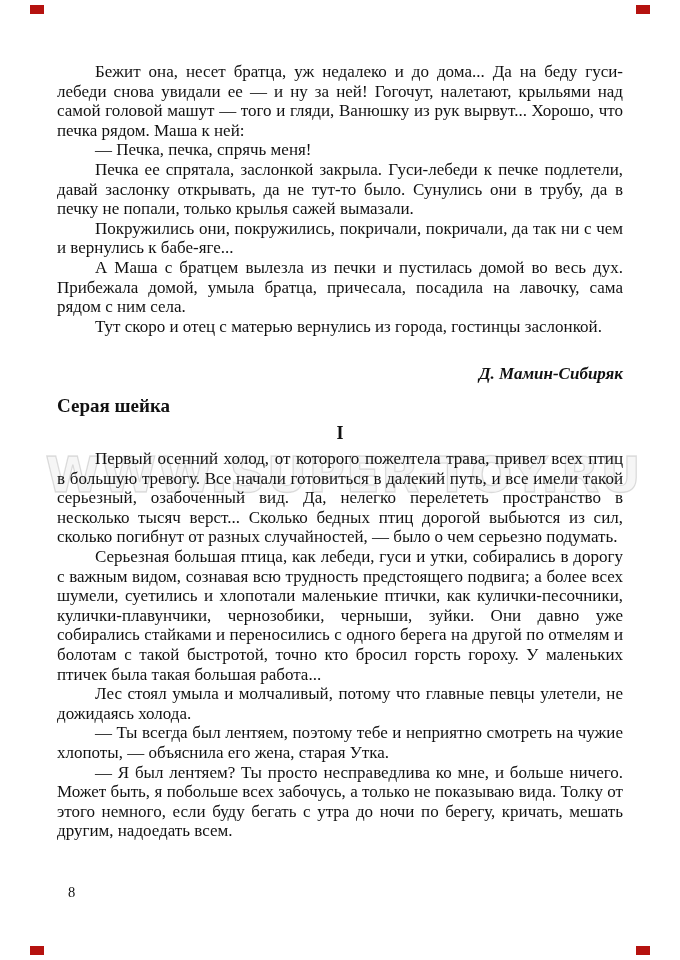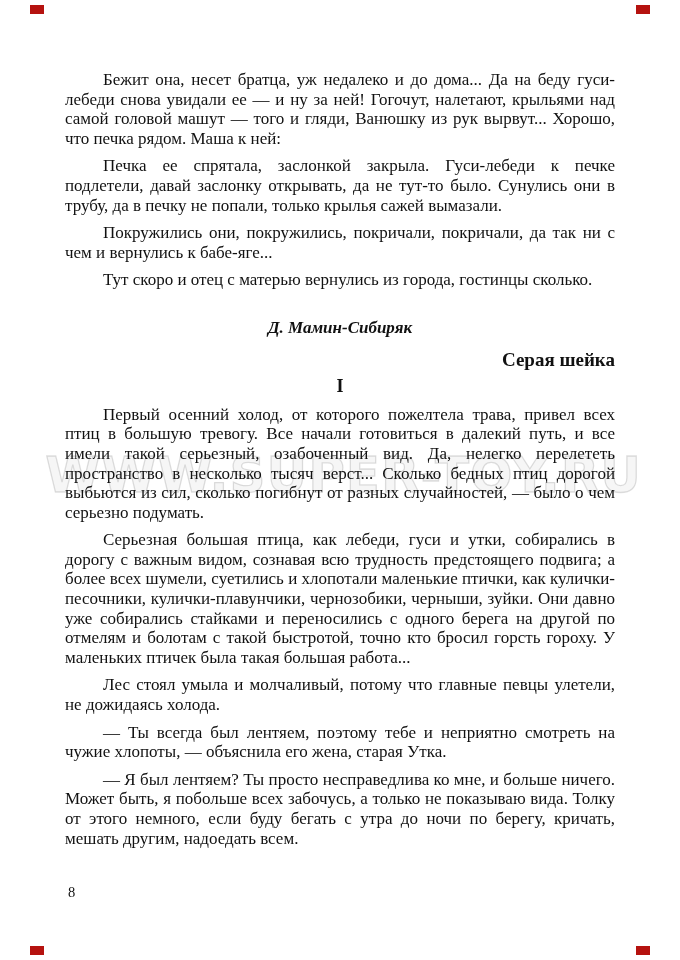--- a/index.html
+++ b/index.html
@@ -40,37 +40,37 @@
   .page-content {
     position: absolute;
     left: 57px; top: 62px;
     width: 566px;
     font-size: 17px;
     line-height: 19.6px;
     text-align: justify;
     z-index: 1;
   }
   .page-content p {
-    margin: 8px;
+    margin: 0;
     text-indent: 38px;
     hyphens: auto;
     font-family: Liberation Serif, serif;
   }
   .author-line {
     margin-top: 28px !important;
     text-indent: 0 !important;
-    text-align: center;
+    text-align: right;
     font-weight: bold;
     font-style: italic;
     font-size: 17px;
   }
   .story-title {
     margin-top: 12px !important;
     text-indent: 0 !important;
-    text-align: right;
+    text-align: left;
     font-weight: bold;
     font-size: 19px;
   }
   .chapter-numeral {
     margin-top: 8px !important;
     text-indent: 0 !important;
     text-align: center;
     font-weight: bold;
     font-size: 18px;
   }
@@ -88,23 +88,25 @@
 
 <div class="crop-mark tl" style="background: rgb(181, 18, 15);"></div>
 <div class="crop-mark tr" style="background: rgb(181, 18, 15);"></div>
 <div class="crop-mark bl" style="background: rgb(181, 18, 15);"></div>
 <div class="crop-mark br" style="background: rgb(181, 18, 15);"></div>
 
 <div class="watermark">WWW.SUPER-TOY.RU</div>
 
 <div class="page-content">
   <p>Бежит она, несет братца, уж недалеко и до дома... Да на беду гуси-лебеди снова увидали ее — и ну за ней! Гогочут, налетают, крыльями над самой головой машут — того и гляди, Ванюшку из рук вырвут... Хорошо, что печка рядом. Маша к ней:</p>
+  <p>— Печка, печка, спрячь меня!</p>
   <p>Печка ее спрятала, заслонкой закрыла. Гуси-лебеди к печке подлетели, давай заслонку открывать, да не тут-то было. Сунулись они в трубу, да в печку не попали, только крылья сажей вымазали.</p>
   <p>Покружились они, покружились, покричали, покричали, да так ни с чем и вернулись к бабе-яге...</p>
-  <p>Тут скоро и отец с матерью вернулись из города, гостинцы сколько.</p>
+  <p>А Маша с братцем вылезла из печки и пустилась домой во весь дух. Прибежала домой, умыла братца, причесала, посадила на лавочку, сама рядом с ним села.</p>
+  <p>Тут скоро и отец с матерью вернулись из города, гостинцы заслонкой.</p>
 
   <p class="author-line">Д. Мамин-Сибиряк</p>
   <p class="story-title">Серая шейка</p>
   <p class="chapter-numeral">I</p>
 
   <p class="story-first">Первый осенний холод, от которого пожелтела трава, привел всех птиц в большую тревогу. Все начали готовиться в далекий путь, и все имели такой серьезный, озабоченный вид. Да, нелегко перелететь пространство в несколько тысяч верст... Сколько бедных птиц дорогой выбьются из сил, сколько погибнут от разных случайностей, — было о чем серьезно подумать.</p>
   <p>Серьезная большая птица, как лебеди, гуси и утки, собирались в дорогу с важным видом, сознавая всю трудность предстоящего подвига; а более всех шумели, суетились и хлопотали маленькие птички, как кулички-песочники, кулички-плавунчики, чернозобики, черныши, зуйки. Они давно уже собирались стайками и переносились с одного берега на другой по отмелям и болотам с такой быстротой, точно кто бросил горсть гороху. У маленьких птичек была такая большая работа...</p>
   <p>Лес стоял умыла и молчаливый, потому что главные певцы улетели, не дожидаясь холода.</p>
   <p>— Ты всегда был лентяем, поэтому тебе и неприятно смотреть на чужие хлопоты, — объяснила его жена, старая Утка.</p>
   <p>— Я был лентяем? Ты просто несправедлива ко мне, и больше ничего. Может быть, я побольше всех забочусь, а только не показываю вида. Толку от этого немного, если буду бегать с утра до ночи по берегу, кричать, мешать другим, надоедать всем.</p>

